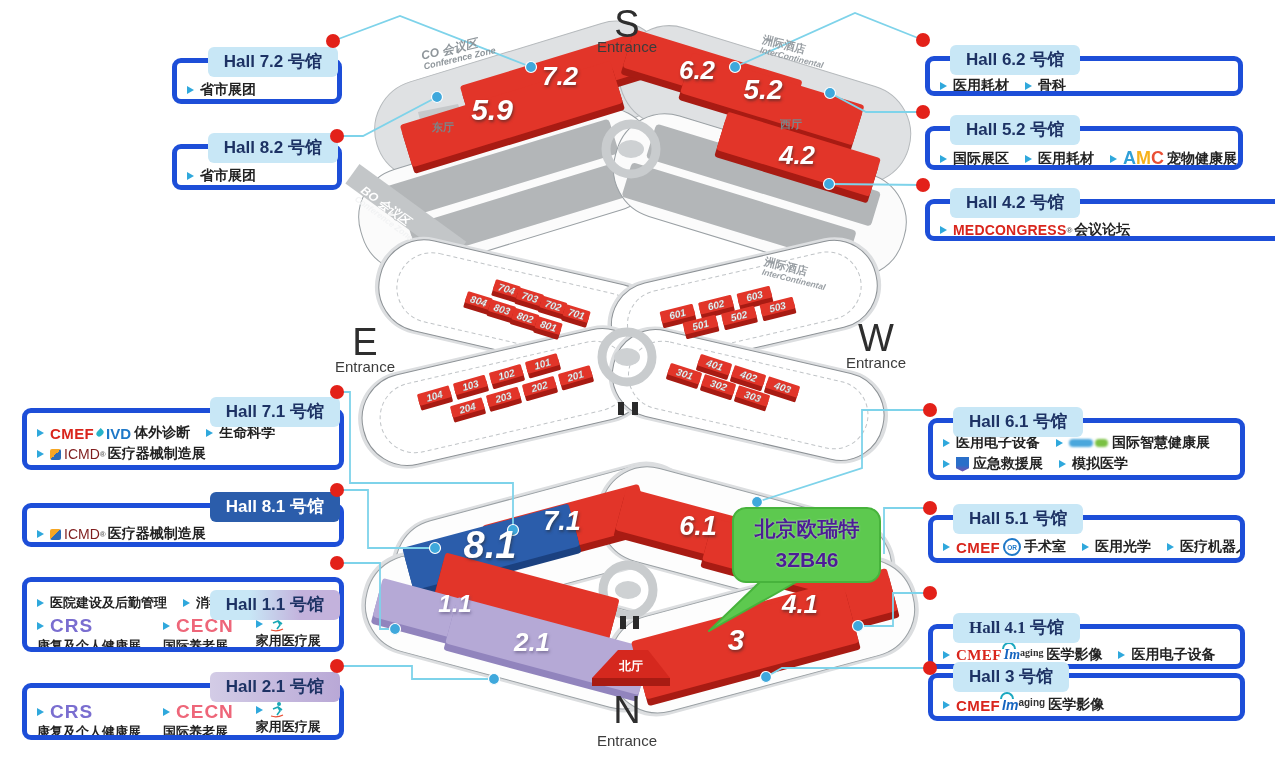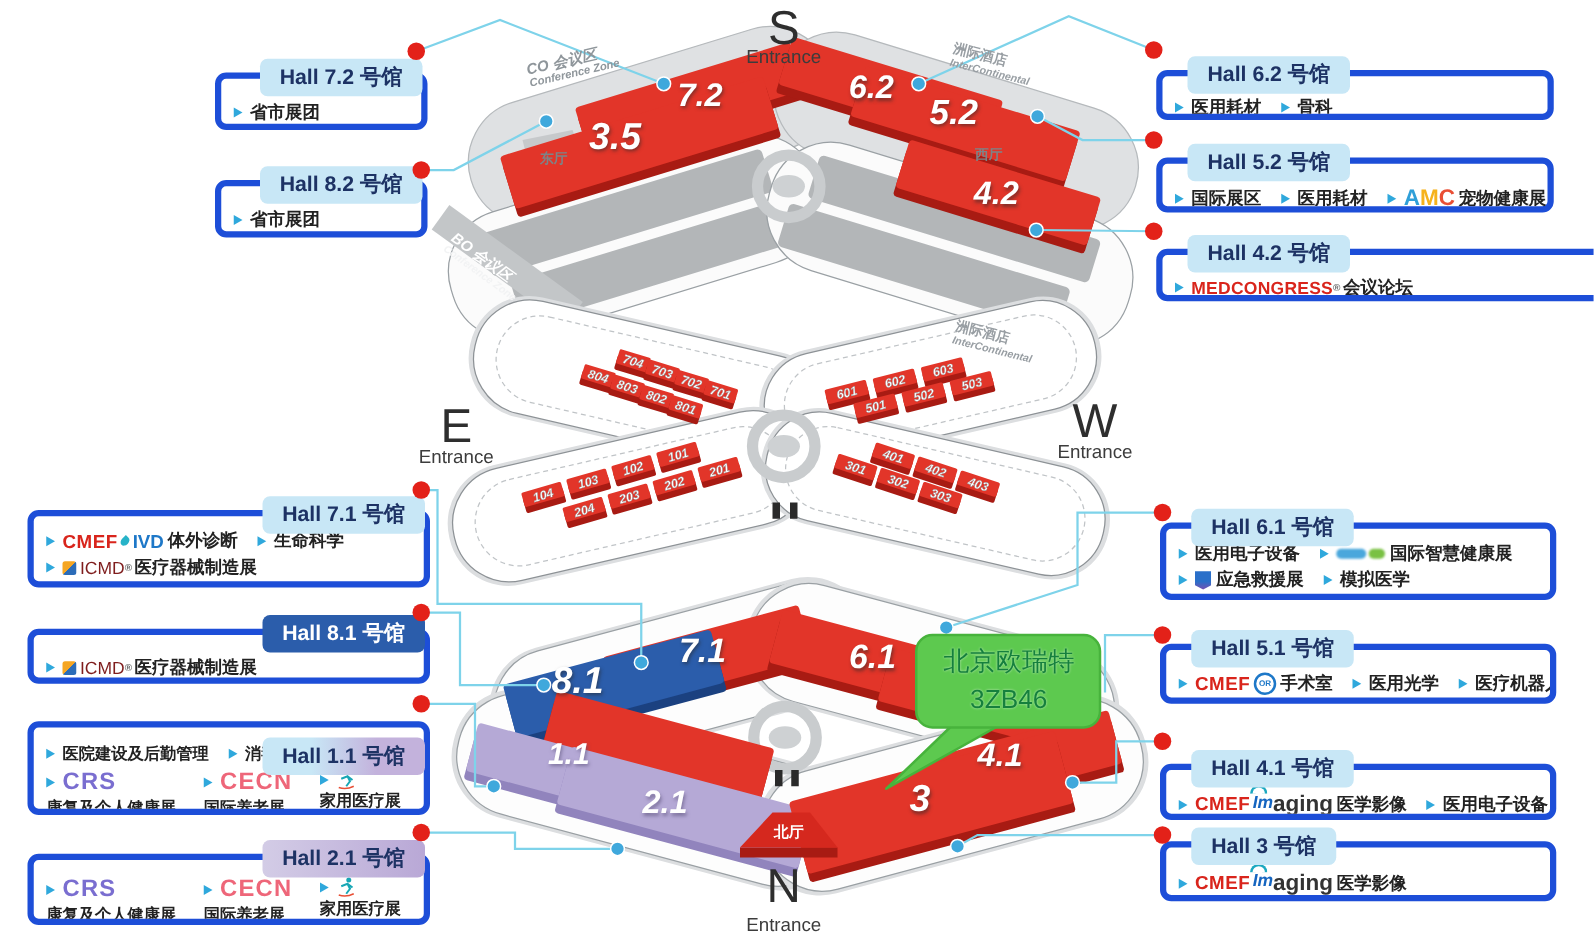--- a/index.html
+++ b/index.html
@@ -18,22 +18,22 @@
   .rotbox{position:absolute;z-index:12;line-height:1.05;transform-origin:left top;}
   .hotel-cn{font-size:11px;font-weight:700;color:#989ea3;}
   .hotel-en{font-size:8.5px;font-weight:700;font-style:italic;color:#989ea3;}
   .co-cn{font-size:12px;font-weight:800;font-style:italic;color:#8f969b;}
   .co-en{font-size:9px;font-weight:700;font-style:italic;color:#8f969b;}
   .bo-cn{font-size:12px;font-weight:800;font-style:italic;color:#ffffff;}
   .bo-en{font-size:8.5px;font-weight:700;font-style:italic;color:#f2f3f4;}
   .northlbl{font-size:12px;font-weight:700;color:#fff;z-index:13;}
 
   
-  .loc-line{position:absolute;z-index:25;transform:translate(-50%,-50%);font-size:21px;font-weight:400;
-            color:#15803d;text-shadow:0 0 2px rgba(255,255,255,.65);}
+  .loc-line{position:absolute;z-index:25;transform:translate(-50%,-50%);font-size:21px;font-weight:700;
+            color:#4c1d95;text-shadow:0 0 2px rgba(255,255,255,.65);}
 
   
   .callout{position:absolute;z-index:30;background:#fff;border:5px solid #1d4ed8;border-radius:9px;
            box-sizing:border-box;}
   .co-head{position:absolute;top:-16px;height:30px;line-height:30px;background:#c8e7f6;border-radius:6px;
            padding:0 16px;font-size:17px;font-weight:800;color:#1d3264;white-space:nowrap;z-index:2;}
   .co-head.right{right:-1px;}
   .co-head.left{left:20px;}
   .co-head.darkblue{background:#2b5dab;color:#ffffff;}
   .co-head.bluepurple{background:linear-gradient(90deg,#c8e7f6 30%,#c3b2dc 70%);margin-top:24px;}
@@ -59,21 +59,21 @@
   .crs{color:#7a6ed0;font-weight:800;font-size:19px;letter-spacing:1px;}
   .cecn{color:#ee6679;font-weight:800;font-size:19px;letter-spacing:1px;}
   .medc{color:#d9251c;font-weight:800;font-size:14px;letter-spacing:.2px;}
   .amc-a{color:#2f9fd8;font-weight:800;font-size:18px;}
   .amc-m{color:#f6b21d;font-weight:800;font-size:18px;}
   .amc-c{color:#e94f35;font-weight:800;font-size:18px;margin-right:3px;}
   .or-ring{width:14px;height:14px;border:2px solid #1e78c8;border-radius:50%;display:inline-flex;
         align-items:center;justify-content:center;font-size:6.5px;font-weight:800;color:#1e78c8;
         margin:0 3px 0 1px;}
   .im{color:#1565c0;font-weight:800;font-style:italic;font-size:14px;}
-  .aging{color:#333;font-weight:800;font-size:18px;margin-right:3px;}
+  .aging{color:#333;font-weight:800;font-size:10px;margin-right:3px;}
   .arcwrap{position:relative;display:inline-flex;}
   .arc-t{position:absolute;left:-2px;top:-5px;width:10px;height:5px;border:2px solid #1ba8c0;
         border-bottom:none;border-radius:10px 10px 0 0;}
   .blob-b{width:24px;height:8px;background:#4aa7dc;border-radius:4px;display:inline-block;
         filter:blur(1px);margin-right:2px;}
   .blob-g{width:13px;height:8px;background:#7ac143;border-radius:4px;display:inline-block;
         filter:blur(1px);margin-right:4px;}
   .shield{width:13px;height:15px;display:inline-block;background:linear-gradient(180deg,#2a6fc9 55%,#7a4fb0);
         clip-path:polygon(50% 100%,0 78%,0 0,100% 0,100% 78%);margin-right:4px;}
 
@@ -436,25 +436,25 @@
 </div>
 <div class="rotbox" style="left:766px;top:256px;transform:rotate(14deg);">
   <div class="hotel-cn">洲际酒店</div>
       <div class="hotel-en">InterContinental</div>
 </div>
 <span class="abs ctr graylbl" style="left:443px;top:127px;">东厅</span>
 <span class="abs ctr graylbl" style="left:791px;top:124px;">西厅</span>
 <span class="abs ctr northlbl" style="left:631px;top:666px;">北厅</span>
 
 <span class="mhall" style="left:560px;top:76px;font-size:26px;">7.2</span>
-<span class="mhall" style="left:492px;top:110px;font-size:30px;">3.5</span>
+<span class="mhall" style="left:492px;top:110px;font-size:30px;">5.9</span>
 <span class="mhall" style="left:697px;top:70px;font-size:26px;">6.2</span>
 <span class="mhall" style="left:763px;top:90px;font-size:28px;">5.2</span>
 <span class="mhall" style="left:797px;top:155px;font-size:26px;">4.2</span>
-<span class="mhall" style="left:462px;top:545px;font-size:30px;">8.1</span>
+<span class="mhall" style="left:490px;top:545px;font-size:38px;">8.1</span>
 <span class="mhall" style="left:562px;top:521px;font-size:27px;">7.1</span>
 <span class="mhall" style="left:698px;top:526px;font-size:27px;">6.1</span>
 <span class="mhall" style="left:455px;top:604px;font-size:24px;text-shadow:1px 2px 3px rgba(90,80,120,.6);">1.1</span>
 <span class="mhall" style="left:532px;top:642px;font-size:26px;text-shadow:1px 2px 3px rgba(90,80,120,.6);">2.1</span>
 <span class="mhall" style="left:736px;top:640px;font-size:30px;">3</span>
 <span class="mhall" style="left:800px;top:604px;font-size:26px;">4.1</span>
 
 <span class="loc-line" style="left:807px;top:529px;">北京欧瑞特</span>
 <span class="loc-line" style="left:807px;top:560px;">3ZB46</span>
 
@@ -696,21 +696,21 @@
             <span>医用光学</span>
           </span>
     <span class="itm">
             <span class="tri"></span>
             <span>医疗机器人</span>
           </span>
   </div>
       </div>
 </div>
 
-<div class="callout" style="left:928px;top:611px;width:317px;height:45px;">
+<div class="callout" style="left:928px;top:624px;width:317px;height:45px;font-family:Liberation Serif, serif;">
   <div class="co-head left">Hall 4.1 号馆</div>
   <div class="co-body" style="padding-top:14px;">
         <div class="row">
     <span class="itm">
             <span class="tri"></span>
       <span class="cmef">CMEF</span>
       <span class="arcwrap">
               <span class="arc-t"></span>
               <span class="im">Im</span>
               <span class="aging">aging</span>

